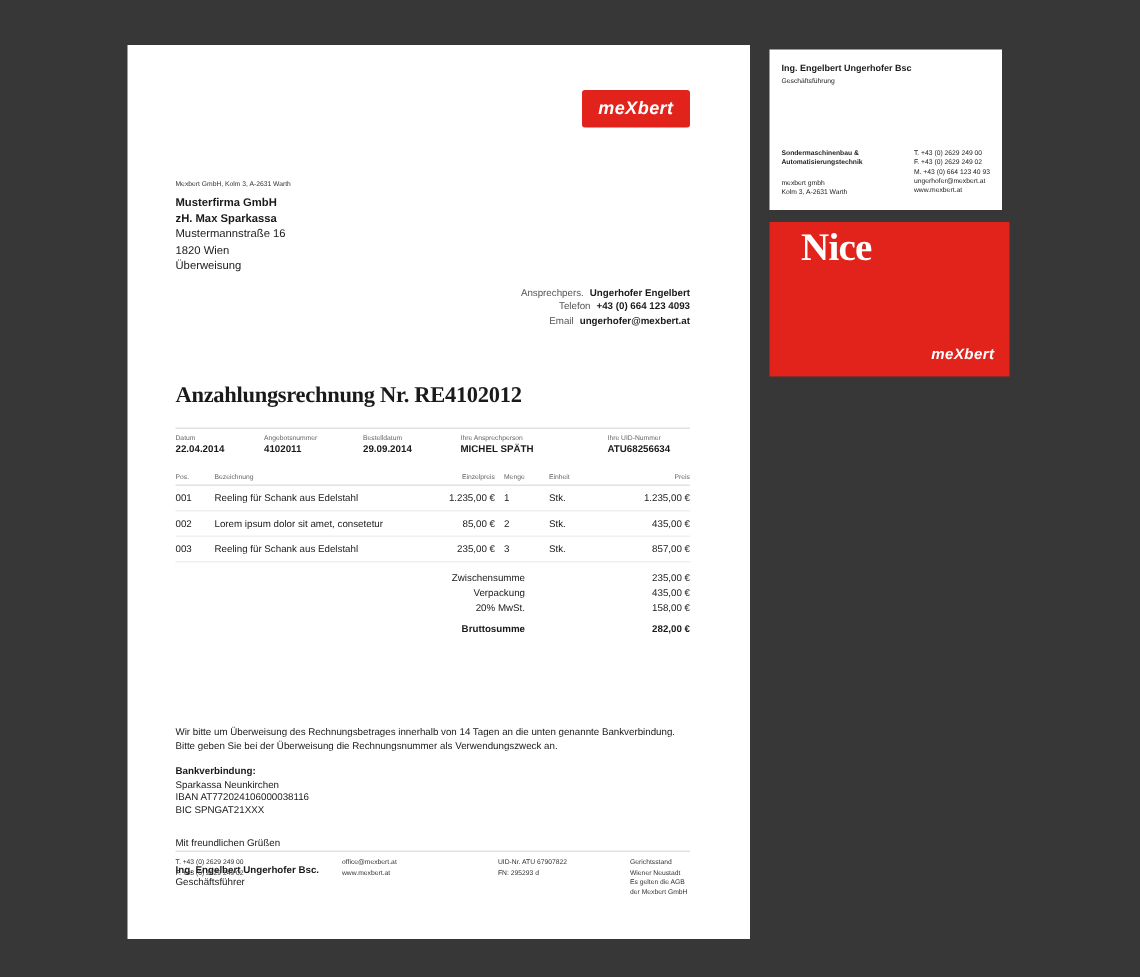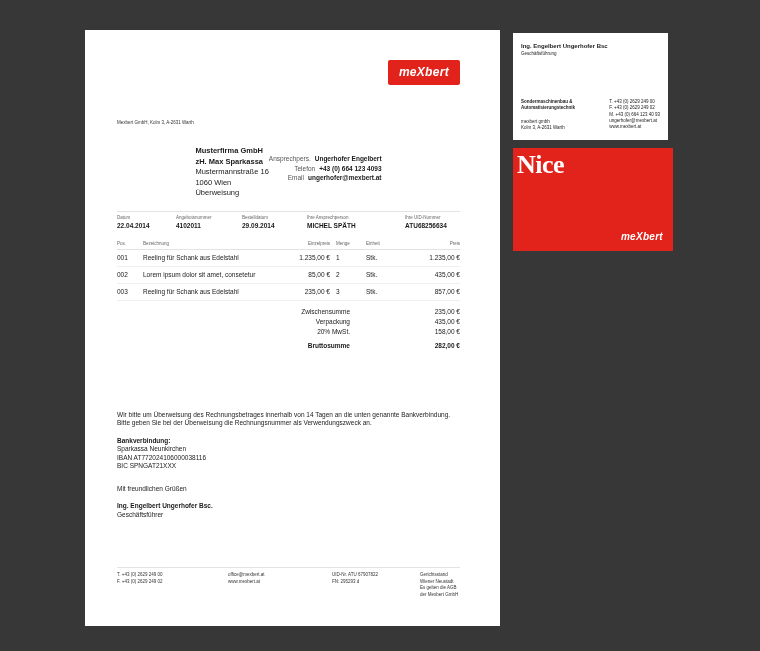--- a/index.html
+++ b/index.html
@@ -15,21 +15,21 @@
   .page {
     position:absolute; left:85px; top:30px; width:415px; height:596px;
     background:#ffffff; padding:30px 40px 0 32px;
   }
   .logo-row { display:flex; justify-content:flex-end; }
   .logo-chip {
     background:#e2231b; color:#fff; font-style:italic; font-weight:bold;
     font-size:12px; padding:5px 11px 6px; border-radius:2px; letter-spacing:.3px;
   }
   .sender-line { margin-top:35px; font-size:4.5px; color:#333; }
-  .addr-row { display:flex; justify-content:center; margin-top:21px; }
+  .addr-row { display:flex; justify-content:center; margin-top:5px;flex-direction:column; }
   .recipient { font-size:7.5px; line-height:10.5px; }
   .recipient .b { font-weight:bold; }
   .contact { font-size:6.5px; line-height:9.5px; margin-top:8px; }
   .contact-row { display:flex; justify-content:flex-end; }
   .contact-row .lbl { color:#555; margin-right:4px; }
   .contact-row .val { font-weight:bold; }
   .title {
     font-family:"Liberation Serif", serif; font-weight:bold;
     font-size:15px; margin-top:37px; letter-spacing:-.2px;
   }
@@ -73,21 +73,21 @@
   .bcard-bottom {
     position:absolute; left:8px; right:8px; bottom:9px;
     display:flex; justify-content:space-between;
     font-size:4.5px; line-height:6.2px; color:#222;
   }
   .bcard-bottom .bold { font-weight:bold; }
   .bcard-gap { height:7px; }
   
   .redcard {
     position:absolute; left:513px; top:148px; width:160px; height:103px;
-    background:#e2231b; color:#fff; padding:6px 4px;
+    background:#e2231b; color:#fff; padding:6px 21px;
   }
   .redcard .line {
     font-family:"Liberation Serif", serif; font-weight:bold;
     font-size:26px; line-height:22px; letter-spacing:-.5px;
   }
   .redcard .rc-logo {
     position:absolute; right:10px; bottom:9px;
     font-style:italic; font-weight:bold; font-size:10px; letter-spacing:.3px;
   }
 </style>
@@ -100,39 +100,40 @@
     <div class="logo-chip">meXbert</div>
   </div>
 
   <div class="sender-line">Mexbert GmbH, Kolm 3, A-2631 Warth</div>
 
   <div class="addr-row">
     <div class="recipient">
       <div class="b">Musterfirma GmbH</div>
       <div class="b">zH. Max Sparkassa</div>
       <div>Mustermannstraße 16</div>
-      <div>1060 Wien</div>
+      <div>1820 Wien</div>
       <div>Überweisung</div>
     </div>
     <div class="contact">
       <div class="contact-row">
         <span class="lbl">Ansprechpers.</span>
         <span class="val">Ungerhofer Engelbert</span>
       </div>
       <div class="contact-row">
         <span class="lbl">Telefon</span>
         <span class="val">+43 (0) 664 123 4093</span>
       </div>
       <div class="contact-row">
         <span class="lbl">Email</span>
         <span class="val">ungerhofer@mexbert.at</span>
       </div>
     </div>
   </div>
 
+  <div class="title">Anzahlungsrechnung Nr. RE4102012</div>
 
   <div class="meta">
     <div>
       <div class="lbl">Datum</div>
       <div class="val">22.04.2014</div>
     </div>
     <div>
       <div class="lbl">Angebotsnummer</div>
       <div class="val">4102011</div>
     </div>

